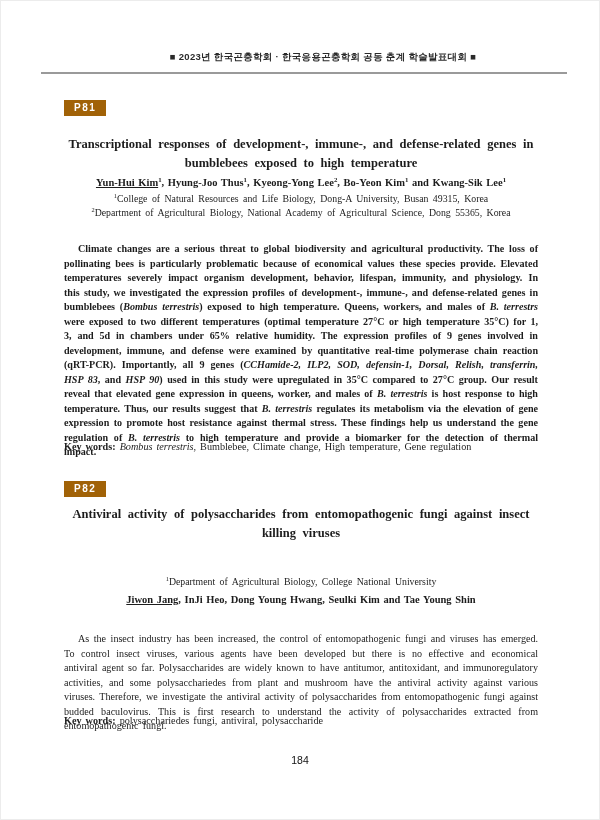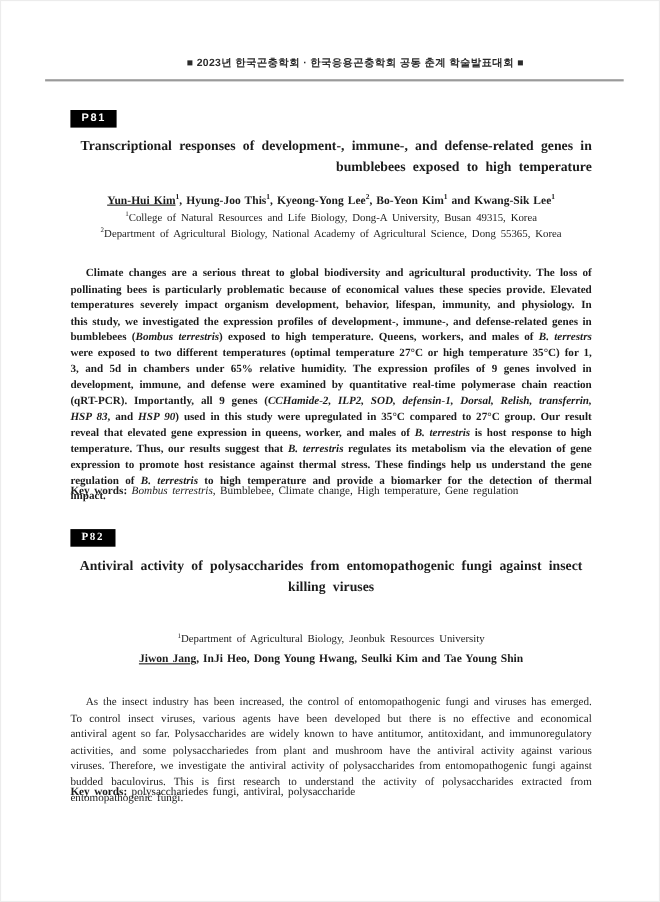--- a/index.html
+++ b/index.html
@@ -11,31 +11,31 @@
   .header-line {
     position:absolute; top:50px; left:0; width:100%; text-align:center;
     font-family:"Liberation Sans", sans-serif; font-weight:bold;
     font-size:9.5px; color:#2a2a2a; letter-spacing:0.3px;padding-left:23px;
   }
   .header-rule {
     position:absolute; top:71px; left:40px; width:526px; height:2px;
     background:#9a9a9a;
   }
   .badge {
-    position:absolute; left:63px; background:#000000; color:#ffffff;
+    position:absolute; left:63px; background:#a16207; color:#ffffff;
     font-family:"Liberation Sans", sans-serif; font-weight:bold;
     font-size:10px; padding:2px 10px 3px; letter-spacing:1.5px;
   }
   #badge-p81 { top:99px; }
-  #badge-p82 { top:480px;font-family:Liberation Serif, serif; }
+  #badge-p82 { top:480px; }
   .title {
     position:absolute; left:63px; width:474px; text-align:center;
     font-weight:bold; font-size:12.5px; line-height:19px; word-spacing:3.5px;
   }
-  #title-p81 { top:122px;text-align:right; }
+  #title-p81 { top:134px; }
   #title-p82 { top:504px;text-align:center; }
   .authors {
     position:absolute; left:63px; width:474px; text-align:center;
     font-weight:bold; font-size:10.5px; word-spacing:1px;
   }
   #authors-p81 { top:176px; }
   #authors-p82 { top:557px;margin-top:36px; }
   .affils {
     position:absolute; left:63px; width:474px; text-align:center;
     font-size:9.8px; line-height:13.5px; word-spacing:2px;
@@ -68,38 +68,39 @@
 <body>
 
 <div class="page">
 
   <div class="header-line">■  2023년  한국곤충학회 · 한국응용곤충학회  공동  춘계  학술발표대회  ■</div>
   <div class="header-rule"></div>
 
   <section>
     <div class="badge" id="badge-p81">P81</div>
     <h1 class="title" id="title-p81" style="margin:0;">Transcriptional responses of development-, immune-, and defense-related genes in bumblebees exposed to high temperature</h1>
-    <div class="authors" id="authors-p81"><span class="seg-u">Yun-Hui Kim</span><span class="seg-sup">1</span><span>, Hyung-Joo This</span><span class="seg-sup">1</span><span>, Kyeong-Yong Lee</span><span class="seg-sup">2</span><span>, Bo-Yeon Kim</span><span class="seg-sup">1</span><span> and Kwang-Sik Lee</span><span class="seg-sup">1</span></div>
+    <div class="authors" id="authors-p81"><span class="seg-u">Yun-Hui Kim</span><span class="seg-sup">1</span><span>, Hyung-Joo Thus</span><span class="seg-sup">1</span><span>, Kyeong-Yong Lee</span><span class="seg-sup">2</span><span>, Bo-Yeon Kim</span><span class="seg-sup">1</span><span> and Kwang-Sik Lee</span><span class="seg-sup">1</span></div>
     <div class="affils" id="affils-p81">
       <div><span class="seg-sup">1</span><span>College of Natural Resources and Life Biology, Dong-A University, Busan 49315, Korea</span></div>
       <div><span class="seg-sup">2</span><span>Department of Agricultural Biology, National Academy of Agricultural Science, Dong 55365, Korea</span></div>
     </div>
     <div class="abstract" id="abstract-p81">
       <p><span>Climate changes are a serious threat to global biodiversity and agricultural productivity. The loss of pollinating bees is particularly problematic because of economical values these species provide. Elevated temperatures severely impact organism development, behavior, lifespan, immunity, and physiology. In this study, we investigated the expression profiles of development-, immune-, and defense-related genes in bumblebees (</span><span class="seg-i">Bombus terrestris</span><span>) exposed to high temperature. Queens, workers, and males of </span><span class="seg-i">B. terrestrs</span><span> were exposed to two different temperatures (optimal temperature 27°C or high temperature 35°C) for 1, 3, and 5d in chambers under 65% relative humidity. The expression profiles of 9 genes involved in development, immune, and defense were examined by quantitative real-time polymerase chain reaction (qRT-PCR). Importantly, all 9 genes (</span><span class="seg-i">CCHamide-2, ILP2, SOD, defensin-1, Dorsal, Relish, transferrin, HSP 83</span><span>, and </span><span class="seg-i">HSP 90</span><span>) used in this study were upregulated in 35°C compared to 27°C group. Our result reveal that elevated gene expression in queens, worker, and males of </span><span class="seg-i">B. terrestris</span><span> is host response to high temperature. Thus, our results suggest that </span><span class="seg-i">B. terrestris</span><span> regulates its metabolism via the elevation of gene expression to promote host resistance against thermal stress. These findings help us understand the gene regulation of </span><span class="seg-i">B. terrestris</span><span> to high temperature and provide a biomarker for the detection of thermal impact.</span></p>
     </div>
     <div class="keywords" id="keywords-p81"><span class="seg-b">Key words: </span><span class="seg-i">Bombus terrestris</span><span>, Bumblebee, Climate change, High temperature, Gene regulation</span></div>
   </section>
 
   <section>
     <div class="badge" id="badge-p82">P82</div>
     <h1 class="title" id="title-p82" style="margin:0;">Antiviral activity of polysaccharides from entomopathogenic fungi against insect killing viruses</h1>
     <div class="authors" id="authors-p82"><span class="seg-u">Jiwon Jang</span><span>, InJi Heo, Dong Young Hwang, Seulki Kim and Tae Young Shin</span></div>
     <div class="affils" id="affils-p82">
-      <div><span class="seg-sup">1</span><span>Department of Agricultural Biology, Jeonbuk Resources University</span></div>
+      <div><span class="seg-sup">1</span><span>Department of Agricultural Biology, College National University</span></div>
     </div>
     <div class="abstract" id="abstract-p82">
       <p><span>As the insect industry has been increased, the control of entomopathogenic fungi and viruses has emerged. To control insect viruses, various agents have been developed but there is no effective and economical antiviral agent so far. Polysaccharides are widely known to have antitumor, antitoxidant, and immunoregulatory activities, and some polysacchariedes from plant and mushroom have the antiviral activity against various viruses. Therefore, we investigate the antiviral activity of polysaccharides from entomopathogenic fungi against budded baculovirus. This is first research to understand the activity of polysaccharides extracted from entomopathogenic fungi.</span></p>
     </div>
     <div class="keywords" id="keywords-p82"><span class="seg-b">Key words: </span><span>polysacchariedes fungi, antiviral, polysaccharide</span></div>
   </section>
 
+  <div class="page-number">184</div>
 
 </div>
 
 </body></html>

